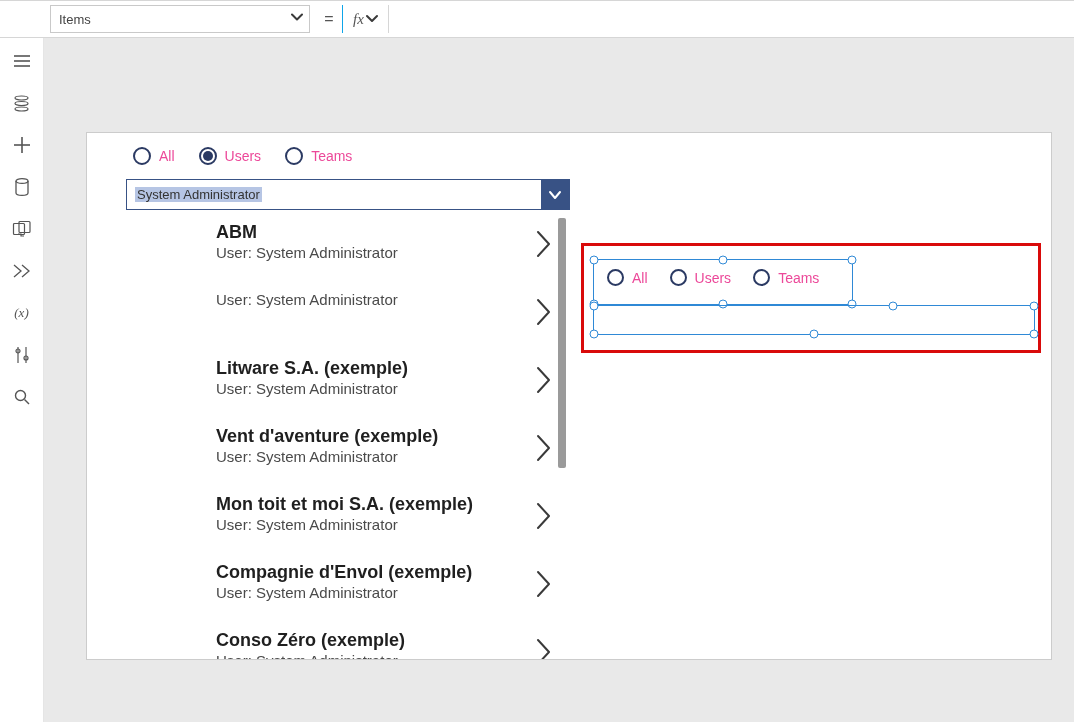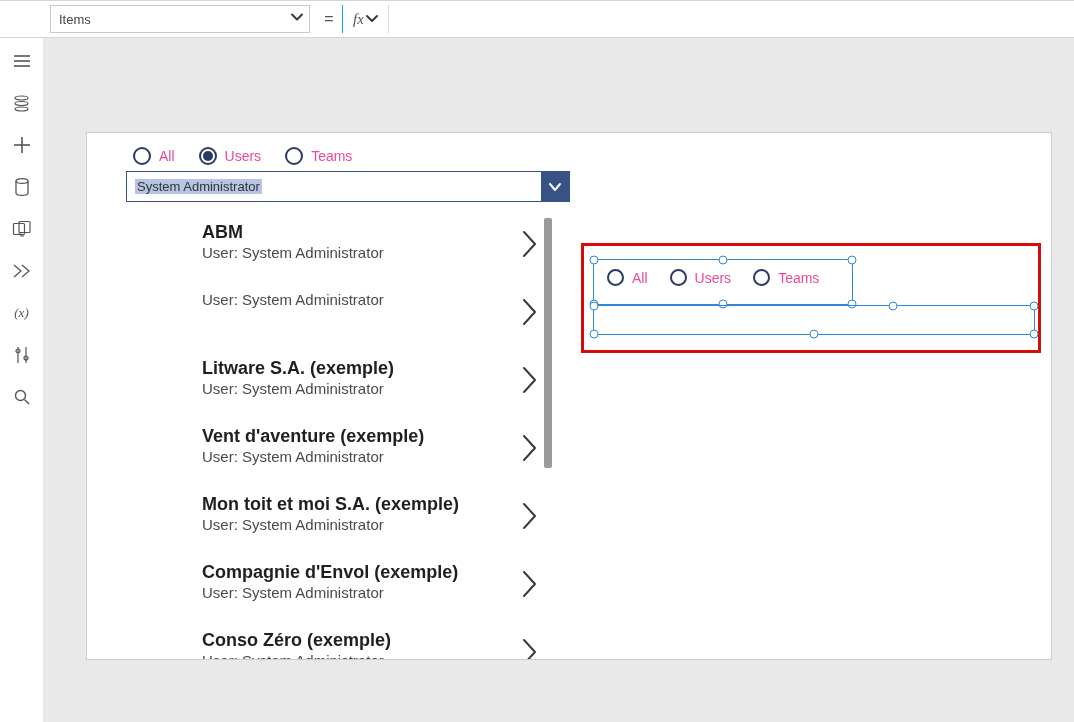--- a/index.html
+++ b/index.html
@@ -50,35 +50,35 @@
   
   .radio-row1 { position: absolute; left: 46px; top: 14px; display: flex; align-items: center; gap: 24px; }
   .radio { display: flex; align-items: center; gap: 8px; font-size: 14px; color: #ec4899; }
   .radio .ring {
     width: 18px; height: 18px; border: 2px solid #2b3a63; border-radius: 50%;
     display: inline-flex; align-items: center; justify-content: center;
   }
   .radio .dot { width: 10px; height: 10px; border-radius: 50%; background: #2b3a63; }
 
   .dropdown {
-    position: absolute; left: 39px; top: 38px; width: 444px; height: 31px;
+    position: absolute; left: 39px; top: 46px; width: 444px; height: 31px;
     border: 1.5px solid #385285; display: flex; align-items: center;
     background: #fff;
   }
   .dropdown .val {
     flex: 1; height: 100%; display: flex; align-items: center; padding-left: 8px;
     font-size: 13px; color: #333;
   }
   .dropdown .val span { background: #b6c5e4; padding: 0 2px; }
   .dropdown .btn {
     width: 28px; height: 100%; background: #385285; display: flex; align-items: center; justify-content: center;
   }
 
   .list-wrap {
-    position: absolute; left: 25px; top: 79px; width: 444px; bottom: 0;
+    position: absolute; left: 39px; top: 79px; width: 444px; bottom: 0;
     display: flex;
   }
   .list { flex: 1; overflow: hidden; }
   .scroll {
     width: 14px; background: transparent; position: relative; margin-left: 0;
   }
   .scroll-thumb {
     position: absolute; left: 2px; width: 8px; top: 6px; height: 250px;
     background: #9a9a9a; border-radius: 2px;
   }

